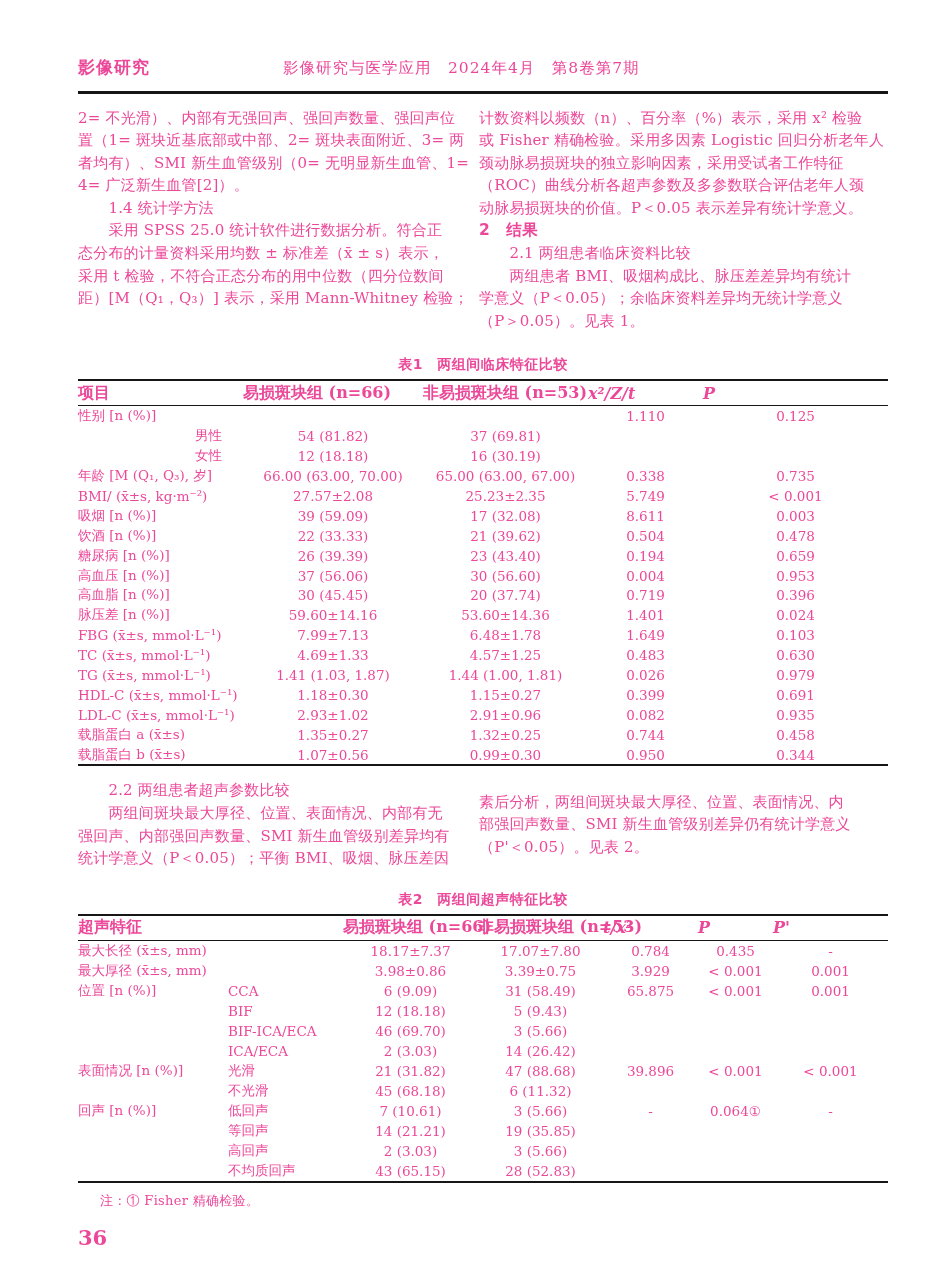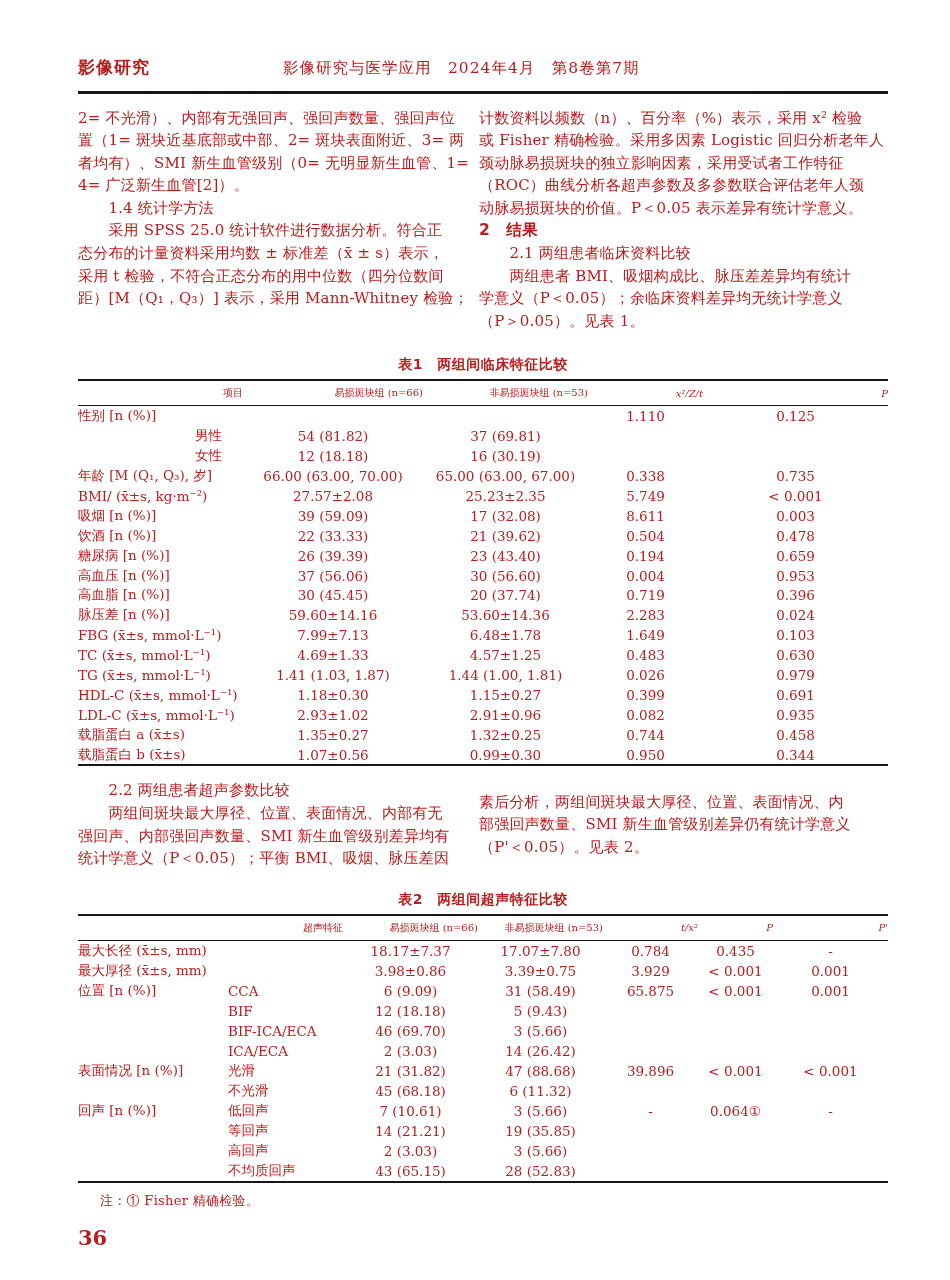--- a/index.html
+++ b/index.html
@@ -3,21 +3,21 @@
 <meta charset="utf-8">
 <style>
   html,body{margin:0;padding:0;background:#e8e8e8;}
   .page{
     position:relative;
     width:950px;height:1280px;
     margin:0 auto;
     background:#ffffff;
     box-sizing:border-box;
     padding:56px 62px 0 78px;
-    color:#b91c1c;
+    color:#ec4899;
     font-family:"DejaVu Serif","Liberation Serif",serif;
     overflow:hidden;
   }
   
   .phead{display:flex;align-items:baseline;height:26px;}
   .brand{
     font-family:"DejaVu Sans","Liberation Sans",sans-serif;
     font-weight:bold;font-size:17px;letter-spacing:1px;width:205px;
   }
   .jline{font-size:15.5px;letter-spacing:1px;}
@@ -40,21 +40,21 @@
   .tbl-title{
     text-align:center;
     font-family:"DejaVu Sans","Liberation Sans",sans-serif;
     font-weight:bold;font-size:14px;letter-spacing:0.5px;
   }
   .tbl-title.t1t{margin-top:24px;}
   .tbl-title.t2t{margin-top:21px;}
   table{border-collapse:collapse;table-layout:fixed;width:810px;margin-top:5px;
         border-top:2.4px solid #161616;border-bottom:2.4px solid #161616;}
   thead tr{border-bottom:1.3px solid #161616;}
-  th{font-weight:normal;font-size:10px;height:24px;text-align:right;
+  th{font-weight:bold;font-size:16px;height:24px;text-align:left;
      padding:0;overflow:visible;white-space:nowrap;}
   td{font-size:13.5px;padding:0;text-align:center;overflow:visible;white-space:nowrap;}
   .t1 td{height:19.9px;}
   .t2 td{height:20px;}
   td.lcell{text-align:left;}
   .it{font-style:italic;}
   .sub1{display:inline-block;margin-left:117px;}
   
   .note{margin-top:9px;font-size:13px;padding-left:22px;letter-spacing:0.3px;}
   .pagenum{
@@ -203,21 +203,21 @@
           <td>30 (45.45)</td>
           <td>20 (37.74)</td>
           <td>0.719</td>
           <td>0.396</td>
         </tr>
 
         <tr>
           <td class="lcell"><span>脉压差 [n (%)]</span><span class="sub1"></span></td>
           <td>59.60±14.16</td>
           <td>53.60±14.36</td>
-          <td>2.283</td>
+          <td>1.401</td>
           <td>0.024</td>
         </tr>
 
         <tr>
           <td class="lcell"><span>FBG (x̄±s, mmol·L⁻¹)</span><span class="sub1"></span></td>
           <td>7.99±7.13</td>
           <td>6.48±1.78</td>
           <td>1.649</td>
           <td>0.103</td>
         </tr>

